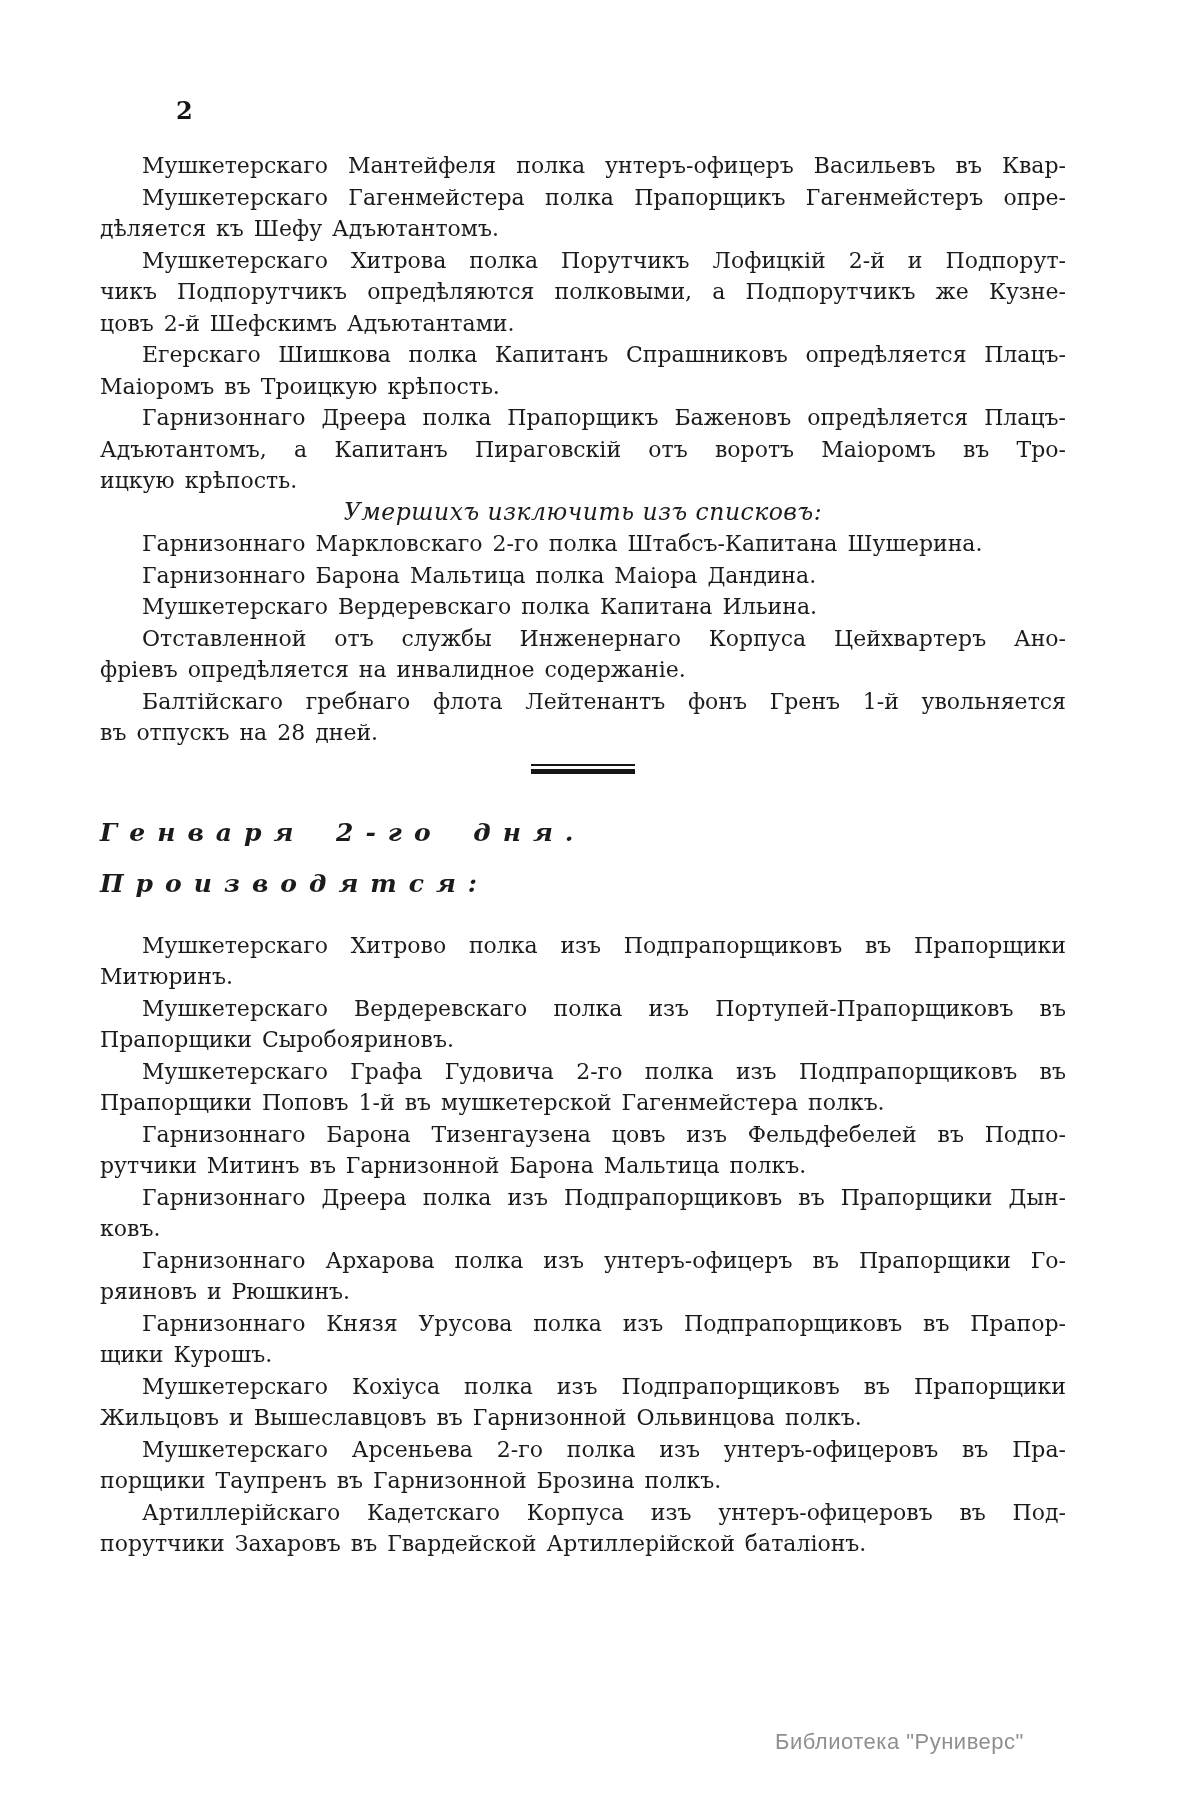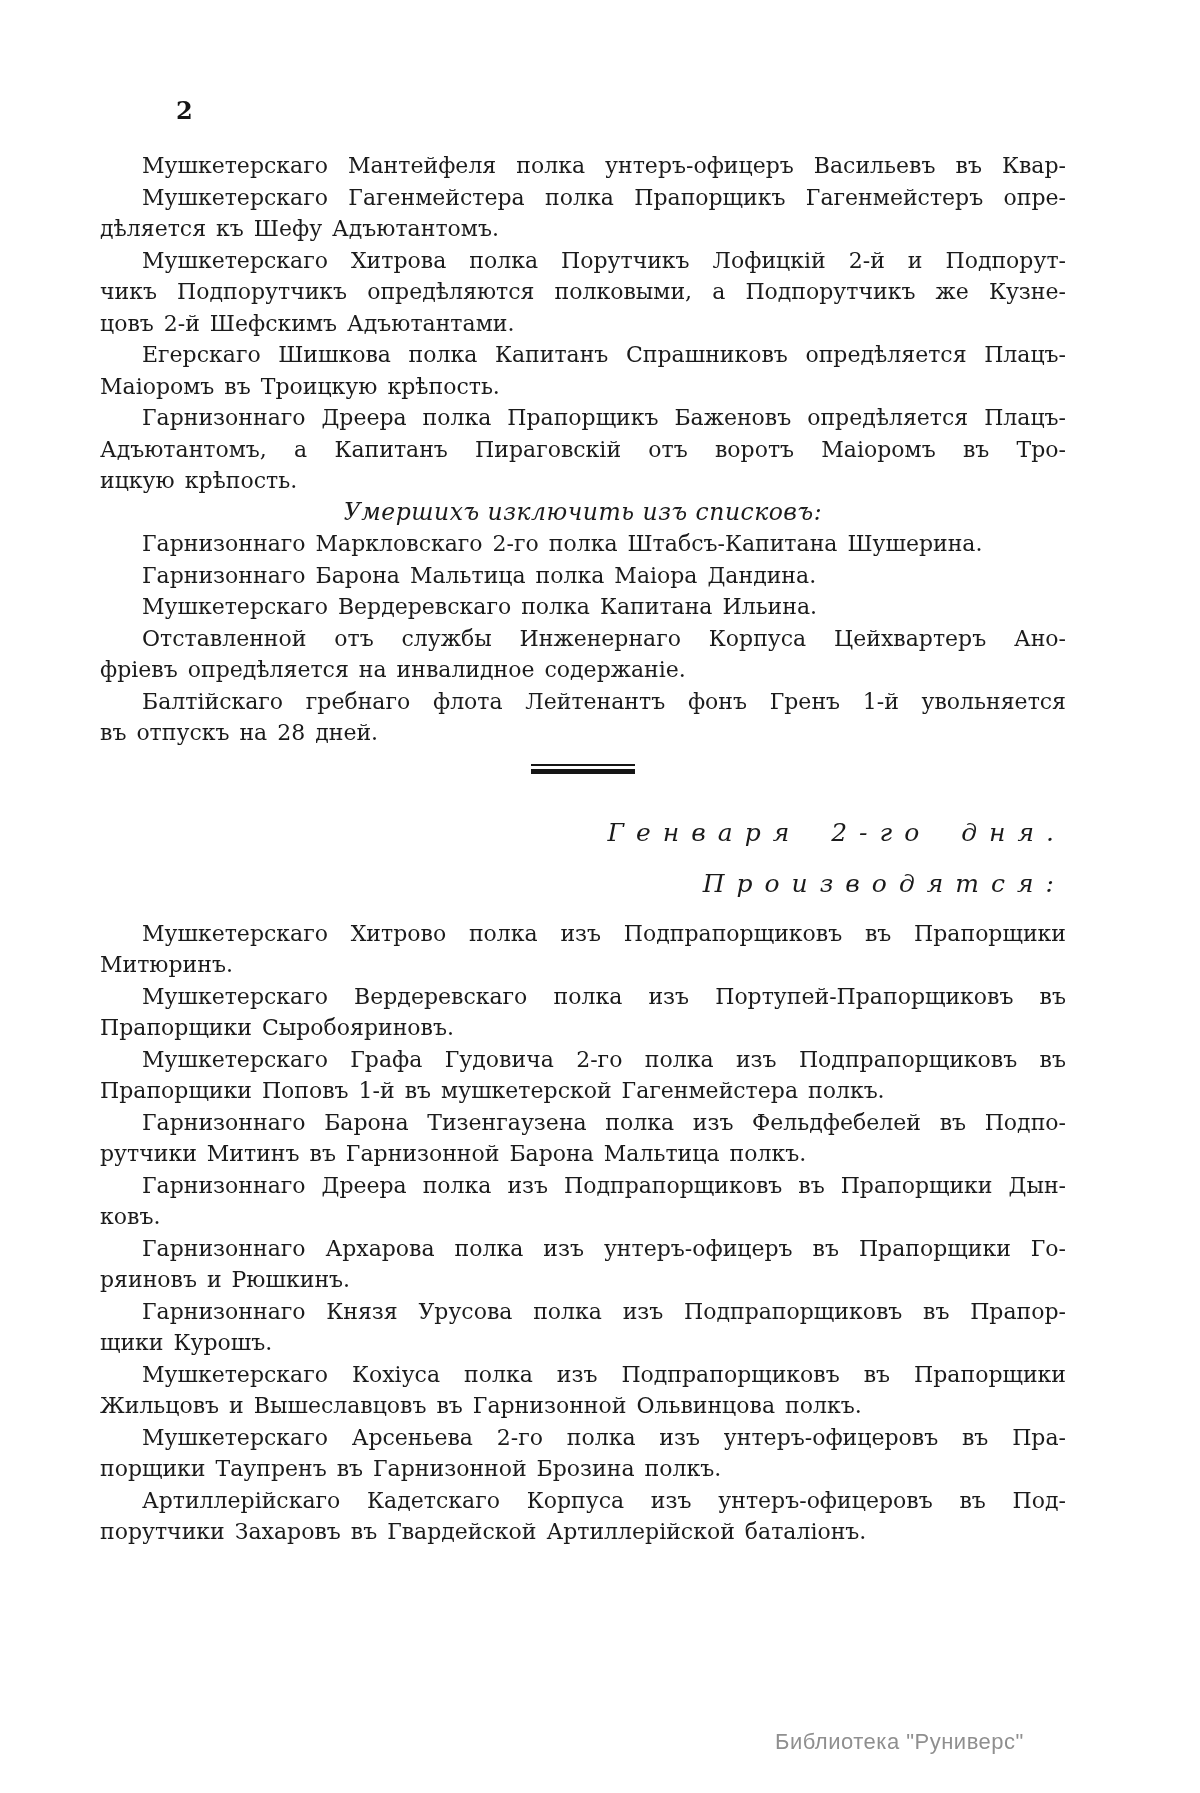--- a/index.html
+++ b/index.html
@@ -54,29 +54,29 @@
     width: 104px;
     height: 3px;
     margin: 15px auto 0 auto;
     border-top: 2px solid #151515;
     border-bottom: 5px solid #151515;
   }
   .h-spaced {
     margin-top: 42px;
     height: 34px;
     line-height: 34px;
-    text-align: right;
+    text-align: left;
     font-style: italic;
-    font-weight: normal;
+    font-weight: bold;
     font-size: 25px;
     letter-spacing: 12px;
     word-spacing: 10px;
   }
   .h-spaced + .h-spaced { margin-top: 17px; }
-  .h-spaced + .para { margin-top: 17px; }
+  .h-spaced + .para { margin-top: 29px; }
   .footer-credit {
     position: absolute;
     left: 775px;
     top: 1729px;
     font-family: "Liberation Sans", sans-serif;
     font-size: 22px;
     color: #8f8f8f;
     letter-spacing: 0.5px;
   }
 </style>
@@ -135,21 +135,21 @@
       </div>
       <div class="para">
         <div class="line indent just">Мушкетерскаго Вердеревскаго полка изъ Портупей-Прапорщиковъ въ</div>
         <div class="line">Прапорщики Сыробояриновъ.</div>
       </div>
       <div class="para">
         <div class="line indent just">Мушкетерскаго Графа Гудовича 2-го полка изъ Подпрапорщиковъ въ</div>
         <div class="line">Прапорщики Поповъ 1-й въ мушкетерской Гагенмейстера полкъ.</div>
       </div>
       <div class="para">
-        <div class="line indent just">Гарнизоннаго Барона Тизенгаузена полка изъ Фельдфебелей въ Подпо-</div>
+        <div class="line indent just">Гарнизоннаго Барона Тизенгаузена цовъ изъ Фельдфебелей въ Подпо-</div>
         <div class="line">рутчики Митинъ въ Гарнизонной Барона Мальтица полкъ.</div>
       </div>
       <div class="para">
         <div class="line indent just">Гарнизоннаго Дреера полка изъ Подпрапорщиковъ въ Прапорщики Дын-</div>
         <div class="line">ковъ.</div>
       </div>
       <div class="para">
         <div class="line indent just">Гарнизоннаго Архарова полка изъ унтеръ-офицеръ въ Прапорщики Го-</div>
         <div class="line">ряиновъ и Рюшкинъ.</div>
       </div>

